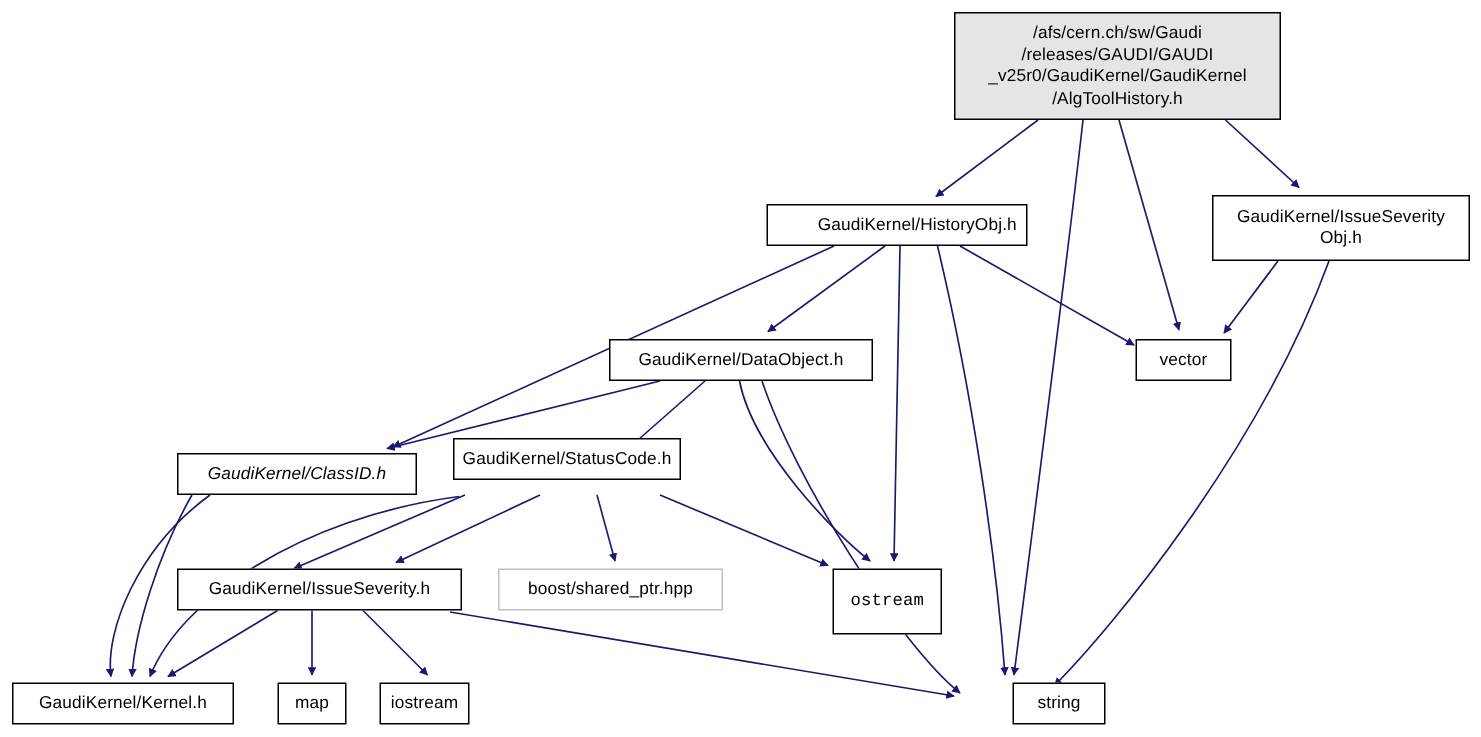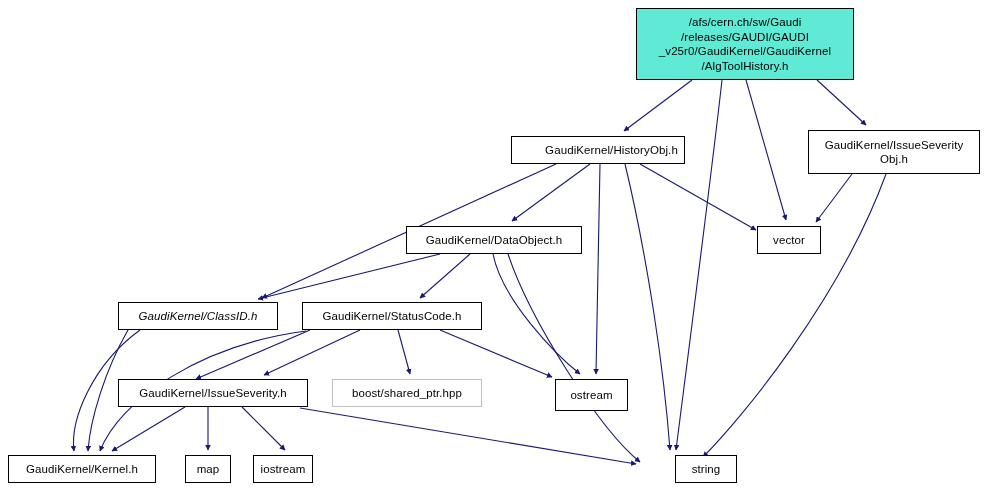--- a/index.html
+++ b/index.html
@@ -96,33 +96,33 @@
         <path d="M 440,330 L 552,377" marker-end="url(#arrow)"></path>
         <path d="M 306,331 C 200,345 120,400 100,451" marker-end="url(#arrow)"></path>
         <path d="M 185,407 L 112,451" marker-end="url(#arrow)"></path>
         <path d="M 208,407 L 208,450" marker-end="url(#arrow)"></path>
         <path d="M 242,407 L 285,450" marker-end="url(#arrow)"></path>
         <path d="M 300,408 L 636,464" marker-end="url(#arrow)"></path>
       </g>
   </svg>
 
   <div id="node-layer">
-      <div class="node root" style="left: 636px; top: 8px; width: 218px; height: 72px; background: #5eead4;"><span class="node-label">/afs/cern.ch/sw/Gaudi
+      <div class="node root" style="left: 636px; top: 8px; width: 218px; height: 72px; background: #e5e5e5;"><span class="node-label">/afs/cern.ch/sw/Gaudi
 /releases/GAUDI/GAUDI
 _v25r0/GaudiKernel/GaudiKernel
 /AlgToolHistory.h</span></div>
       <div class="node" style="left: 511px; top: 136px; width: 174px; height: 28px; padding-left: 27px;"><span class="node-label">GaudiKernel/HistoryObj.h</span></div>
       <div class="node" style="left: 808px; top: 130px; width: 172px; height: 44px;"><span class="node-label">GaudiKernel/IssueSeverity
 Obj.h</span></div>
       <div class="node" style="left: 406px; top: 226px; width: 176px; height: 28px;"><span class="node-label">GaudiKernel/DataObject.h</span></div>
       <div class="node" style="left: 757px; top: 226px; width: 64px; height: 28px;"><span class="node-label">vector</span></div>
       <div class="node" style="left: 118px; top: 302px; width: 160px; height: 28px; font-style: italic;"><span class="node-label">GaudiKernel/ClassID.h</span></div>
-      <div class="node" style="left: 302px; top: 302px; width: 180px; height: 28px;"><span class="node-label">GaudiKernel/StatusCode.h</span></div>
+      <div class="node" style="left: 302px; top: 292px; width: 152px; height: 28px;"><span class="node-label">GaudiKernel/StatusCode.h</span></div>
       <div class="node" style="left: 118px; top: 379px; width: 190px; height: 28px;"><span class="node-label">GaudiKernel/IssueSeverity.h</span></div>
       <div class="node ext" style="left: 332px; top: 379px; width: 150px; height: 28px; border-color: rgb(192, 192, 192);"><span class="node-label">boost/shared_ptr.hpp</span></div>
-      <div class="node" style="left: 555px; top: 379px; width: 73px; height: 32px;"><span class="node-label">ostream</span></div>
+      <div class="node" style="left: 555px; top: 379px; width: 73px; height: 44px; font-family: Liberation Mono, monospace;"><span class="node-label">ostream</span></div>
       <div class="node" style="left: 8px; top: 455px; width: 148px; height: 28px;"><span class="node-label">GaudiKernel/Kernel.h</span></div>
       <div class="node" style="left: 185px; top: 455px; width: 46px; height: 28px;"><span class="node-label">map</span></div>
       <div class="node" style="left: 253px; top: 455px; width: 60px; height: 28px;"><span class="node-label">iostream</span></div>
       <div class="node" style="left: 640px; top: 455px; width: 62px; height: 28px; margin-left: 35px;"><span class="node-label">string</span></div>
     </div>
 
 </div>
 
 </body></html>

